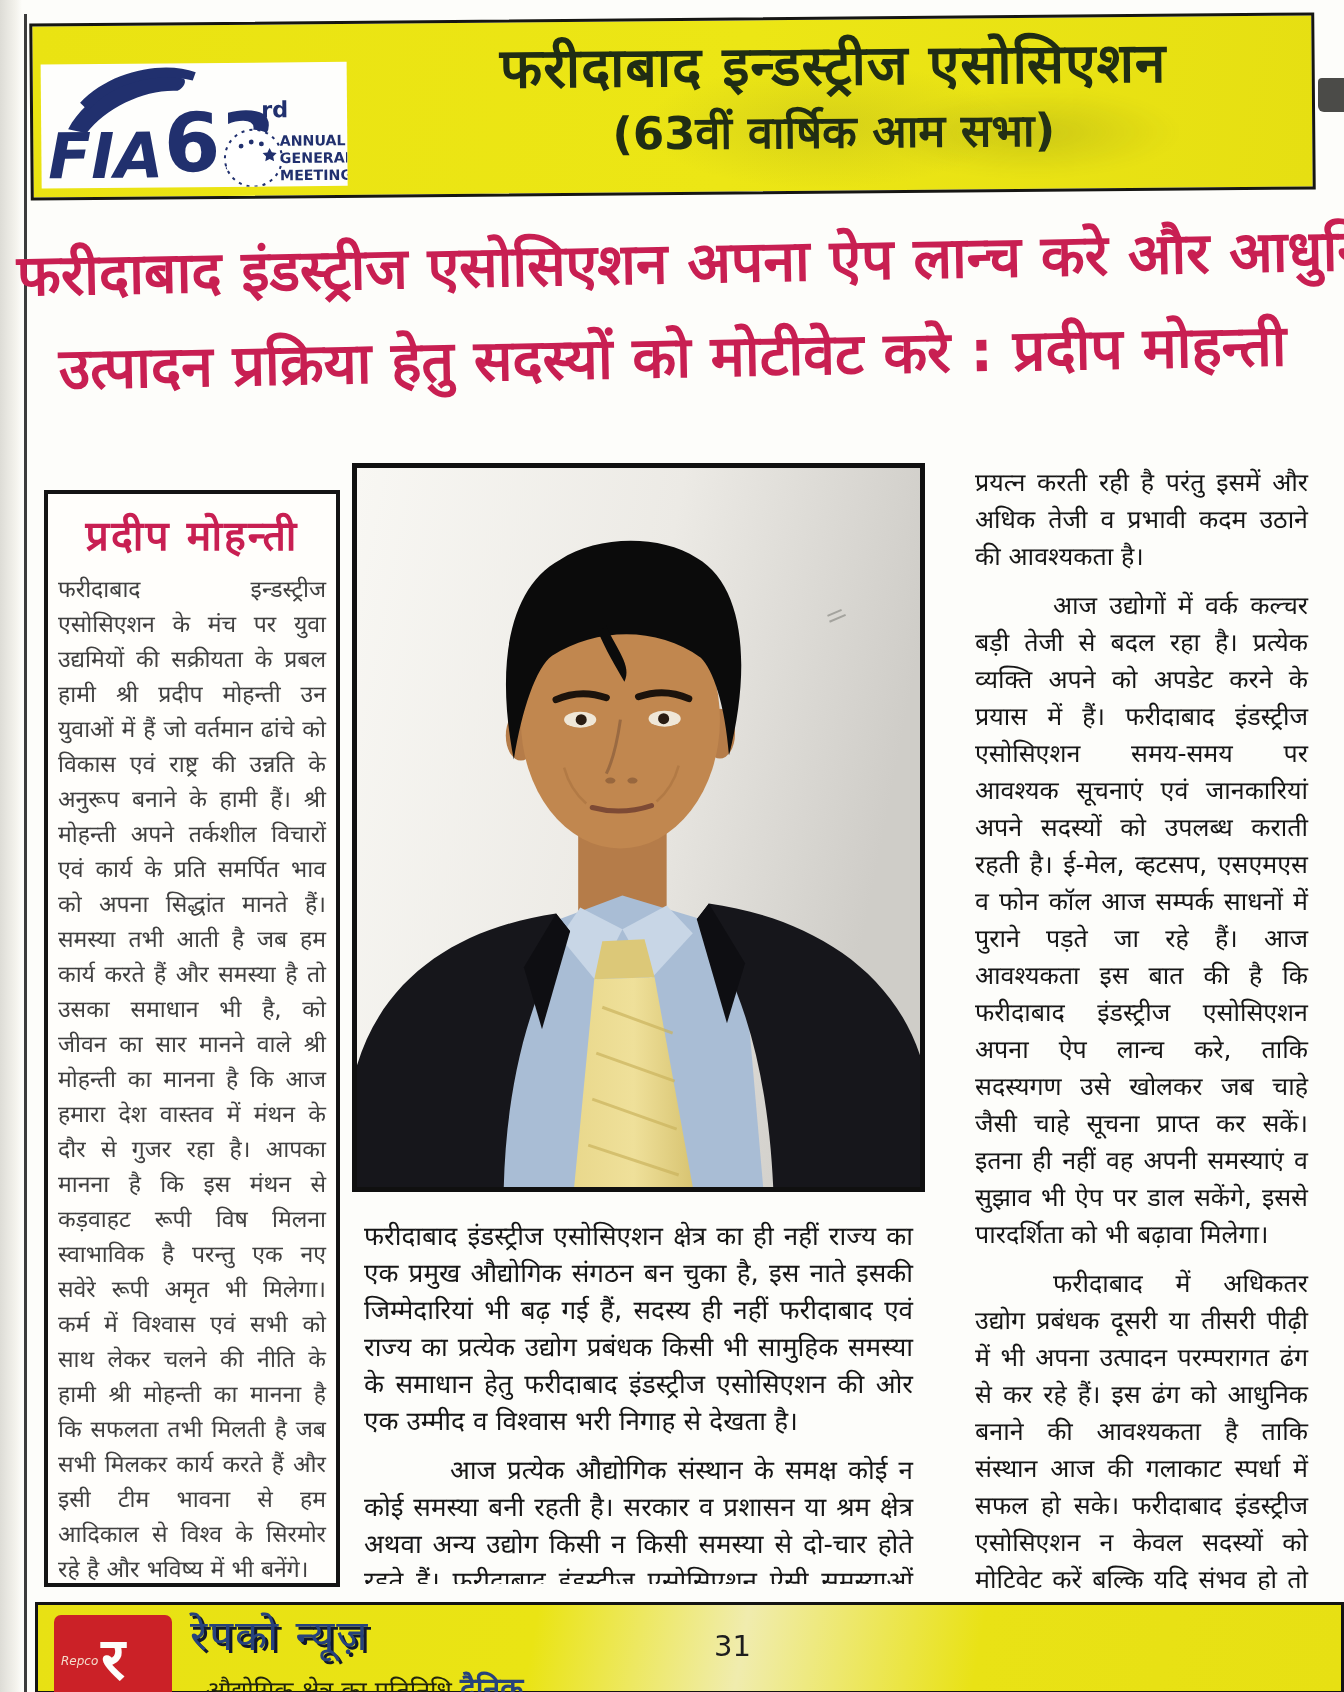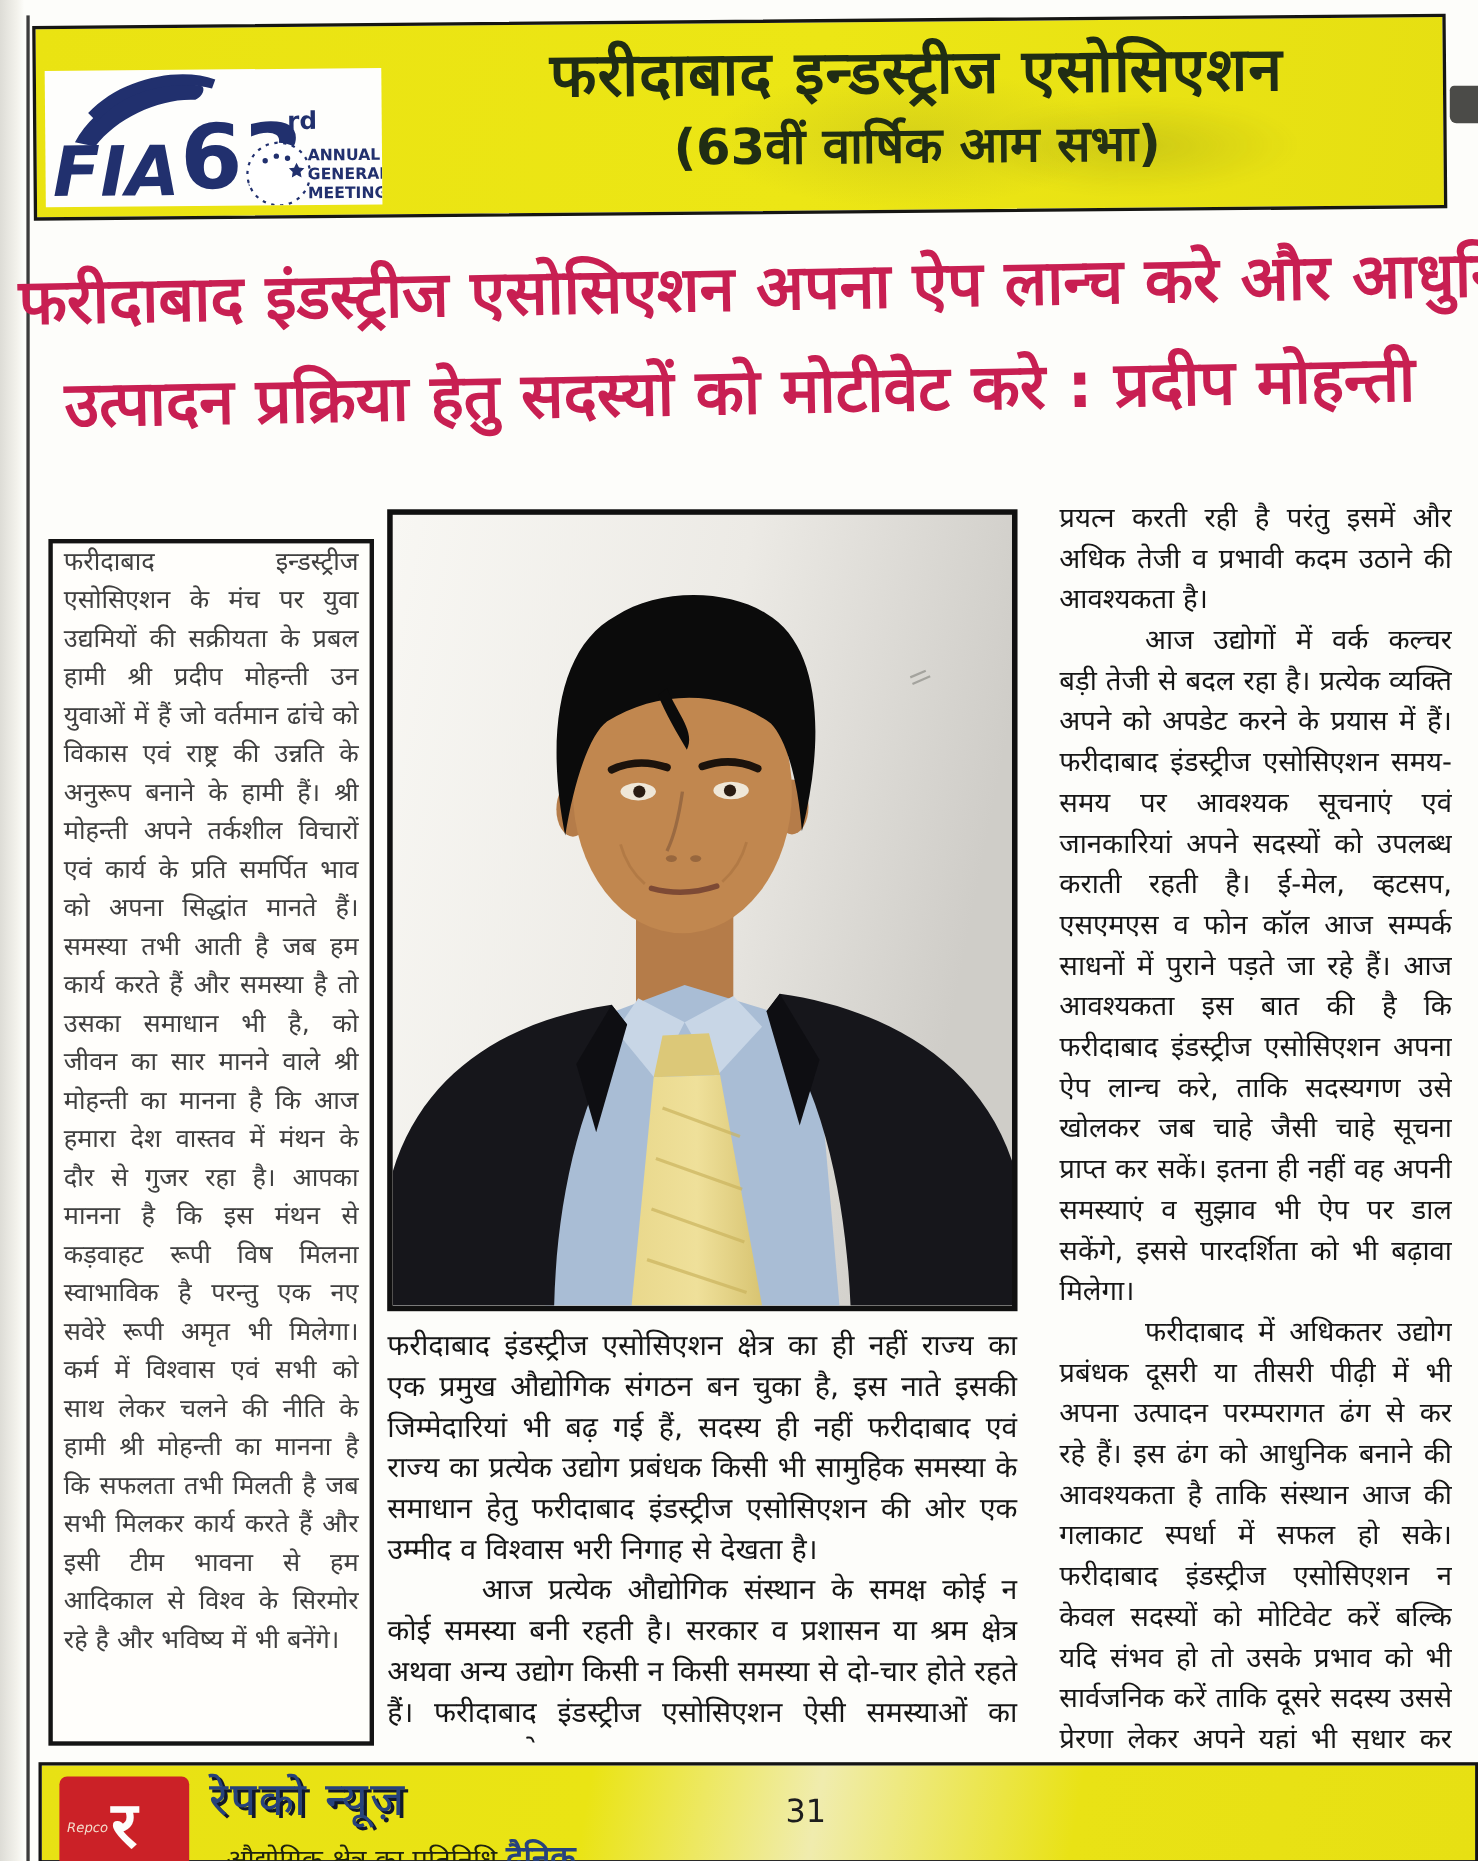--- a/index.html
+++ b/index.html
@@ -63,29 +63,29 @@
     position:absolute;left:352px;top:463px;width:573px;height:729px;margin:0;
     border:5px solid #101010;box-sizing:border-box;background:#e9e8e3;overflow:hidden;
   }
   .photo svg{width:100%;height:100%;display:block;}
 
   
   .center-col{
     position:absolute;left:352px;top:1206px;width:573px;height:378px;overflow:hidden;
     font-size:26px;line-height:37px;color:#161616;text-align:justify;
   }
-  .center-col p{margin:0;}
+  .center-col p{margin:12px;}
   .center-col p.indent{text-indent:86px;}
 
   
   .right-col{
     position:absolute;left:963px;top:452px;width:357px;height:1138px;overflow:hidden;
     font-size:25px;line-height:37px;color:#161616;text-align:justify;
   }
-  .right-col p{margin:0;}
+  .right-col p{margin:12px;}
   .right-col p.indent{text-indent:78px;}
 
   
   .footer{
     position:absolute;left:35px;top:1602px;width:1309px;height:92px;
     background:linear-gradient(100deg,#e8e114 0%,#eae414 38%,#f0ecae 54%,#e9e215 72%,#e7e013);
     border:3px solid #141414;box-sizing:border-box;
   }
   .repco-logo{
     position:absolute;left:16px;top:10px;width:118px;height:84px;
@@ -139,20 +139,21 @@
     </div>
     <div class="banner-ghost"></div>
   </header>
 
   <div class="headline">
     <div class="h1">फरीदाबाद इंडस्ट्रीज एसोसिएशन अपना ऐप लान्च करे और आधुनिक</div>
     <div class="h2">उत्पादन प्रक्रिया हेतु सदस्यों को मोटीवेट करे : प्रदीप  मोहन्ती</div>
   </div>
 
   <section class="left-col">
+    <h2>प्रदीप  मोहन्ती</h2>
     <p>फरीदाबाद इन्डस्ट्रीज एसोसिएशन के मंच पर युवा उद्यमियों की सक्रीयता के प्रबल हामी श्री प्रदीप मोहन्ती उन युवाओं में हैं जो वर्तमान ढांचे को विकास एवं राष्ट्र की उन्नति के अनुरूप बनाने के हामी हैं। श्री मोहन्ती अपने तर्कशील विचारों एवं कार्य के प्रति समर्पित भाव को अपना सिद्धांत मानते हैं। समस्या तभी आती है जब हम कार्य करते हैं और समस्या है तो उसका समाधान भी है, को जीवन का सार मानने वाले श्री मोहन्ती का मानना है कि आज हमारा देश वास्तव में मंथन के दौर से गुजर रहा है। आपका मानना है कि इस मंथन से कड़वाहट रूपी विष मिलना स्वाभाविक है परन्तु एक नए सवेरे रूपी अमृत भी मिलेगा। कर्म में विश्वास एवं सभी को साथ लेकर चलने की नीति के हामी श्री मोहन्ती का मानना है कि सफलता तभी मिलती है जब सभी मिलकर कार्य करते हैं और इसी टीम भावना से हम आदिकाल से विश्व के सिरमोर रहे है और भविष्य में भी बनेंगे।</p>
   </section>
 
   <figure class="photo">
     <svg viewBox="0 0 560 720" preserveAspectRatio="none">
       <defs>
         <linearGradient id="pbg" x1="0" y1="0" x2="1" y2="0.25">
           <stop offset="0" stop-color="#f8f7f3"></stop>
           <stop offset="0.55" stop-color="#eceae5"></stop>
           <stop offset="1" stop-color="#cfcdc8"></stop>

